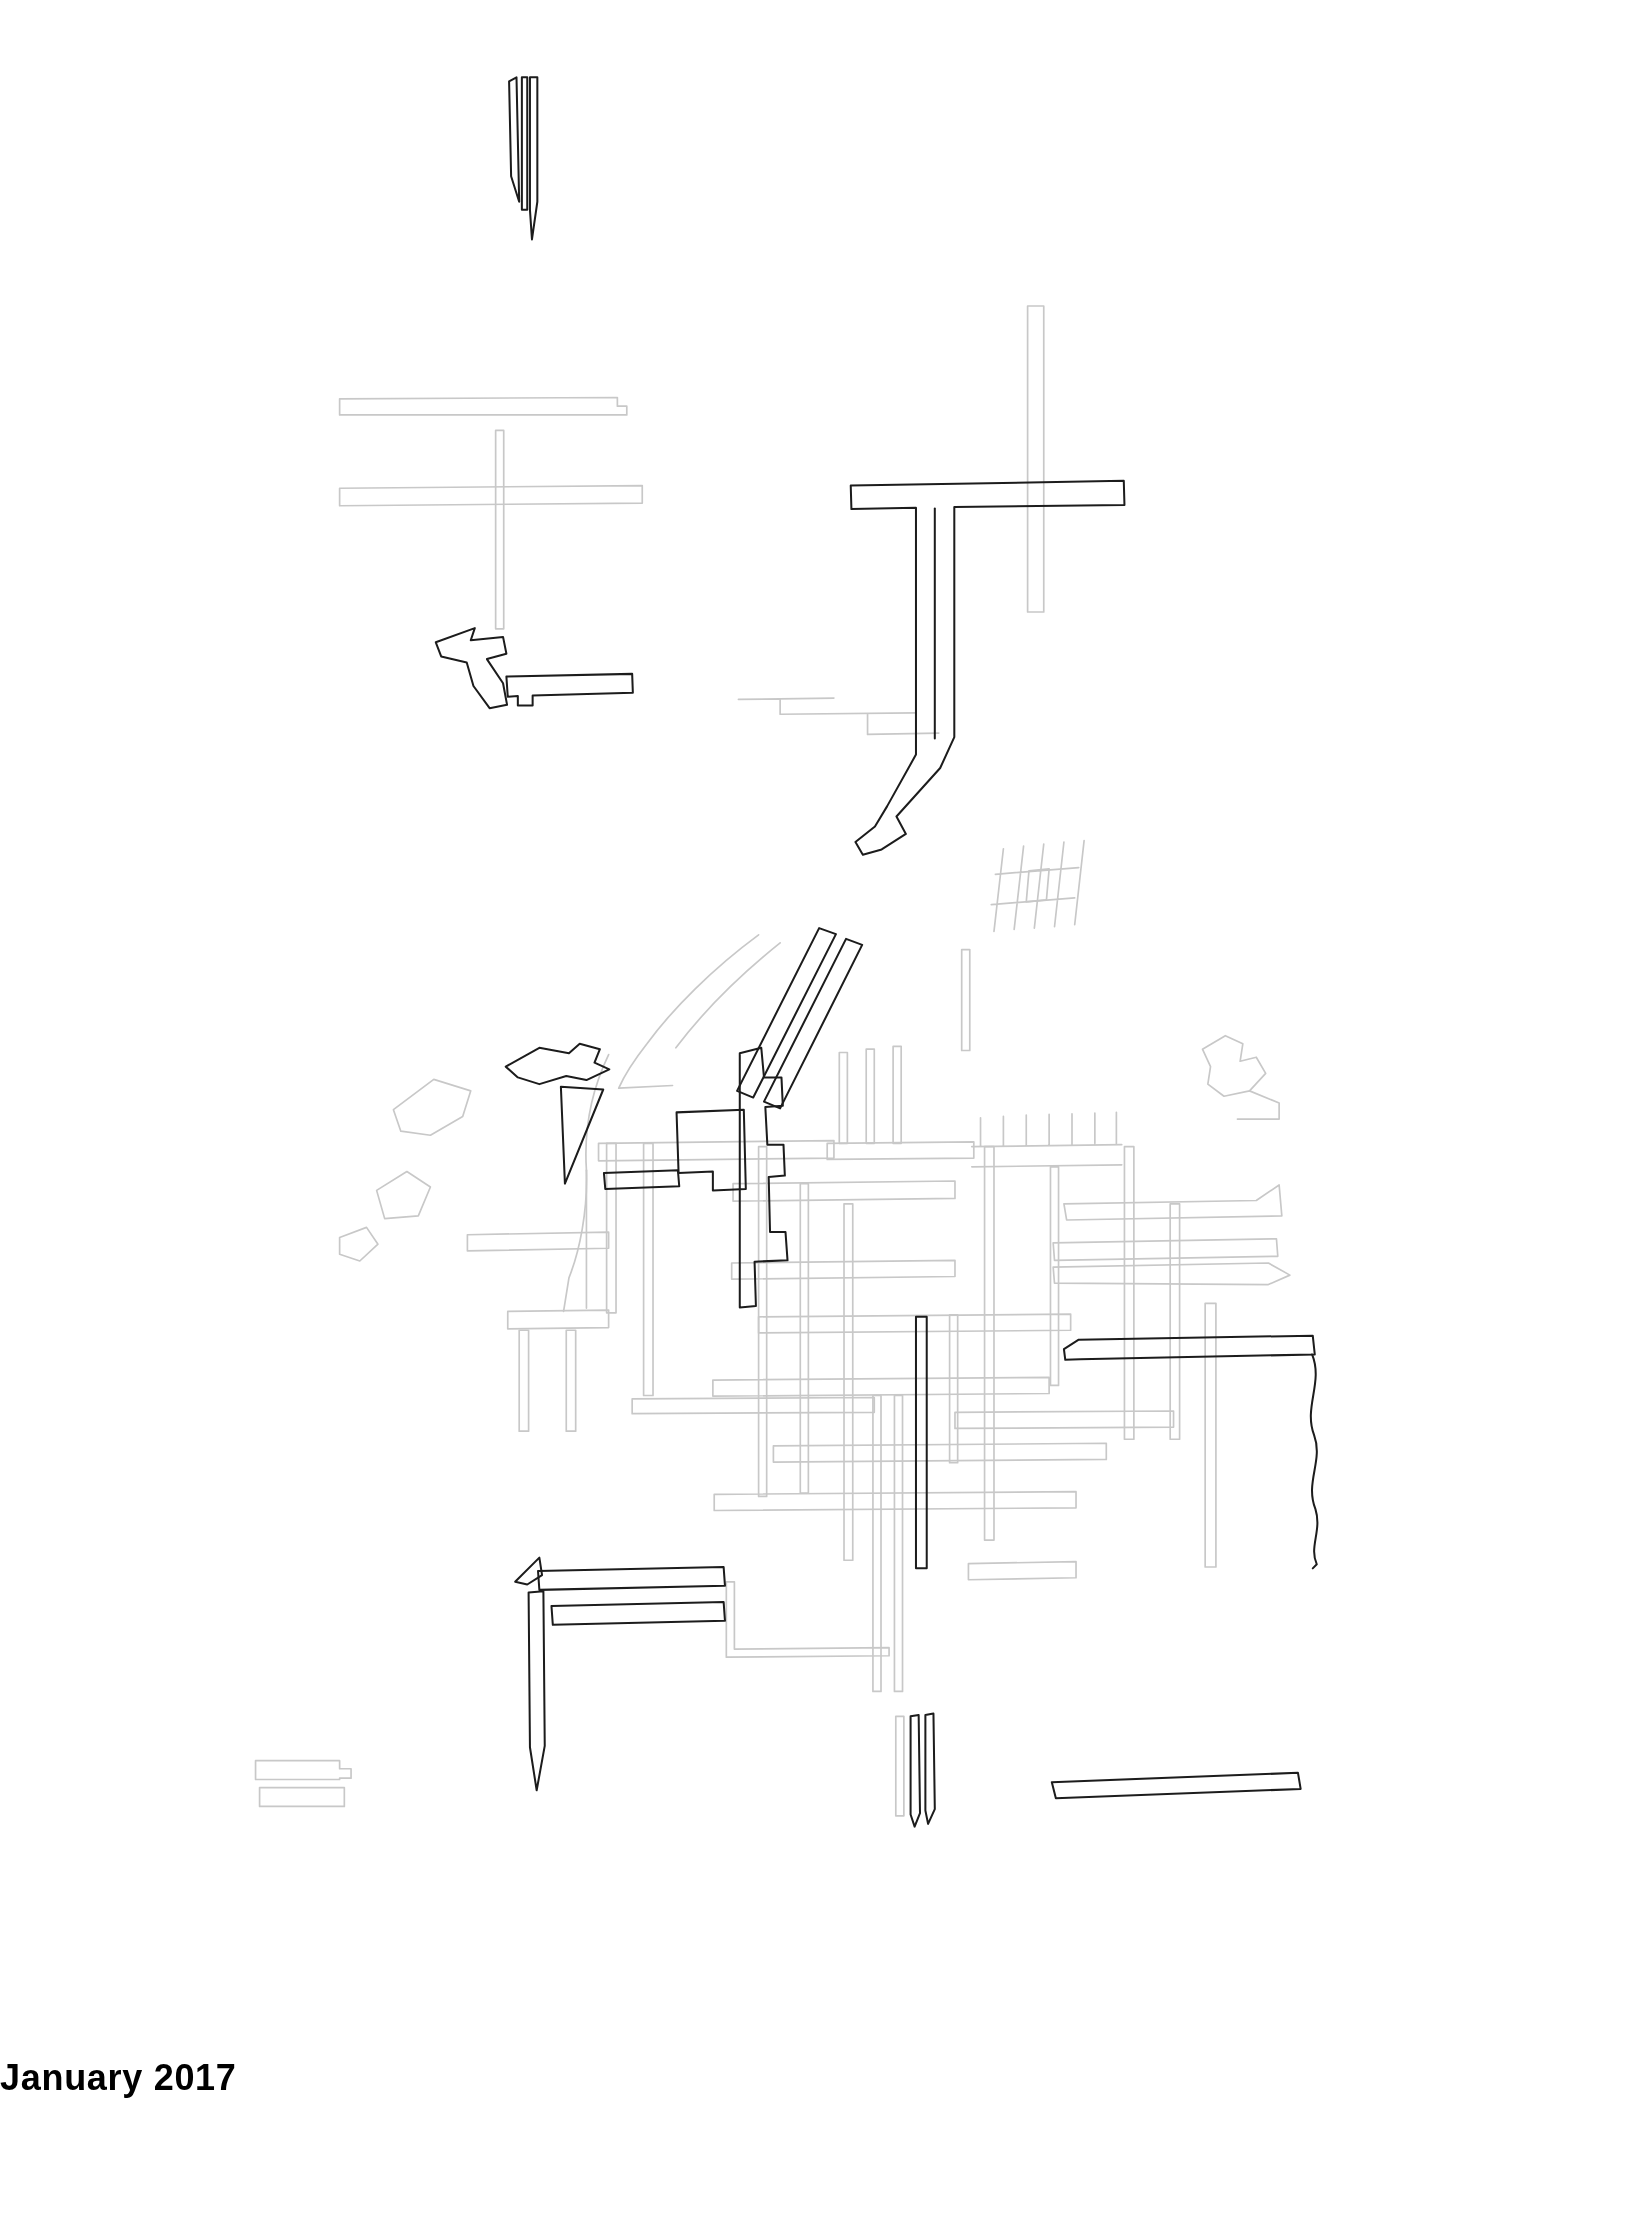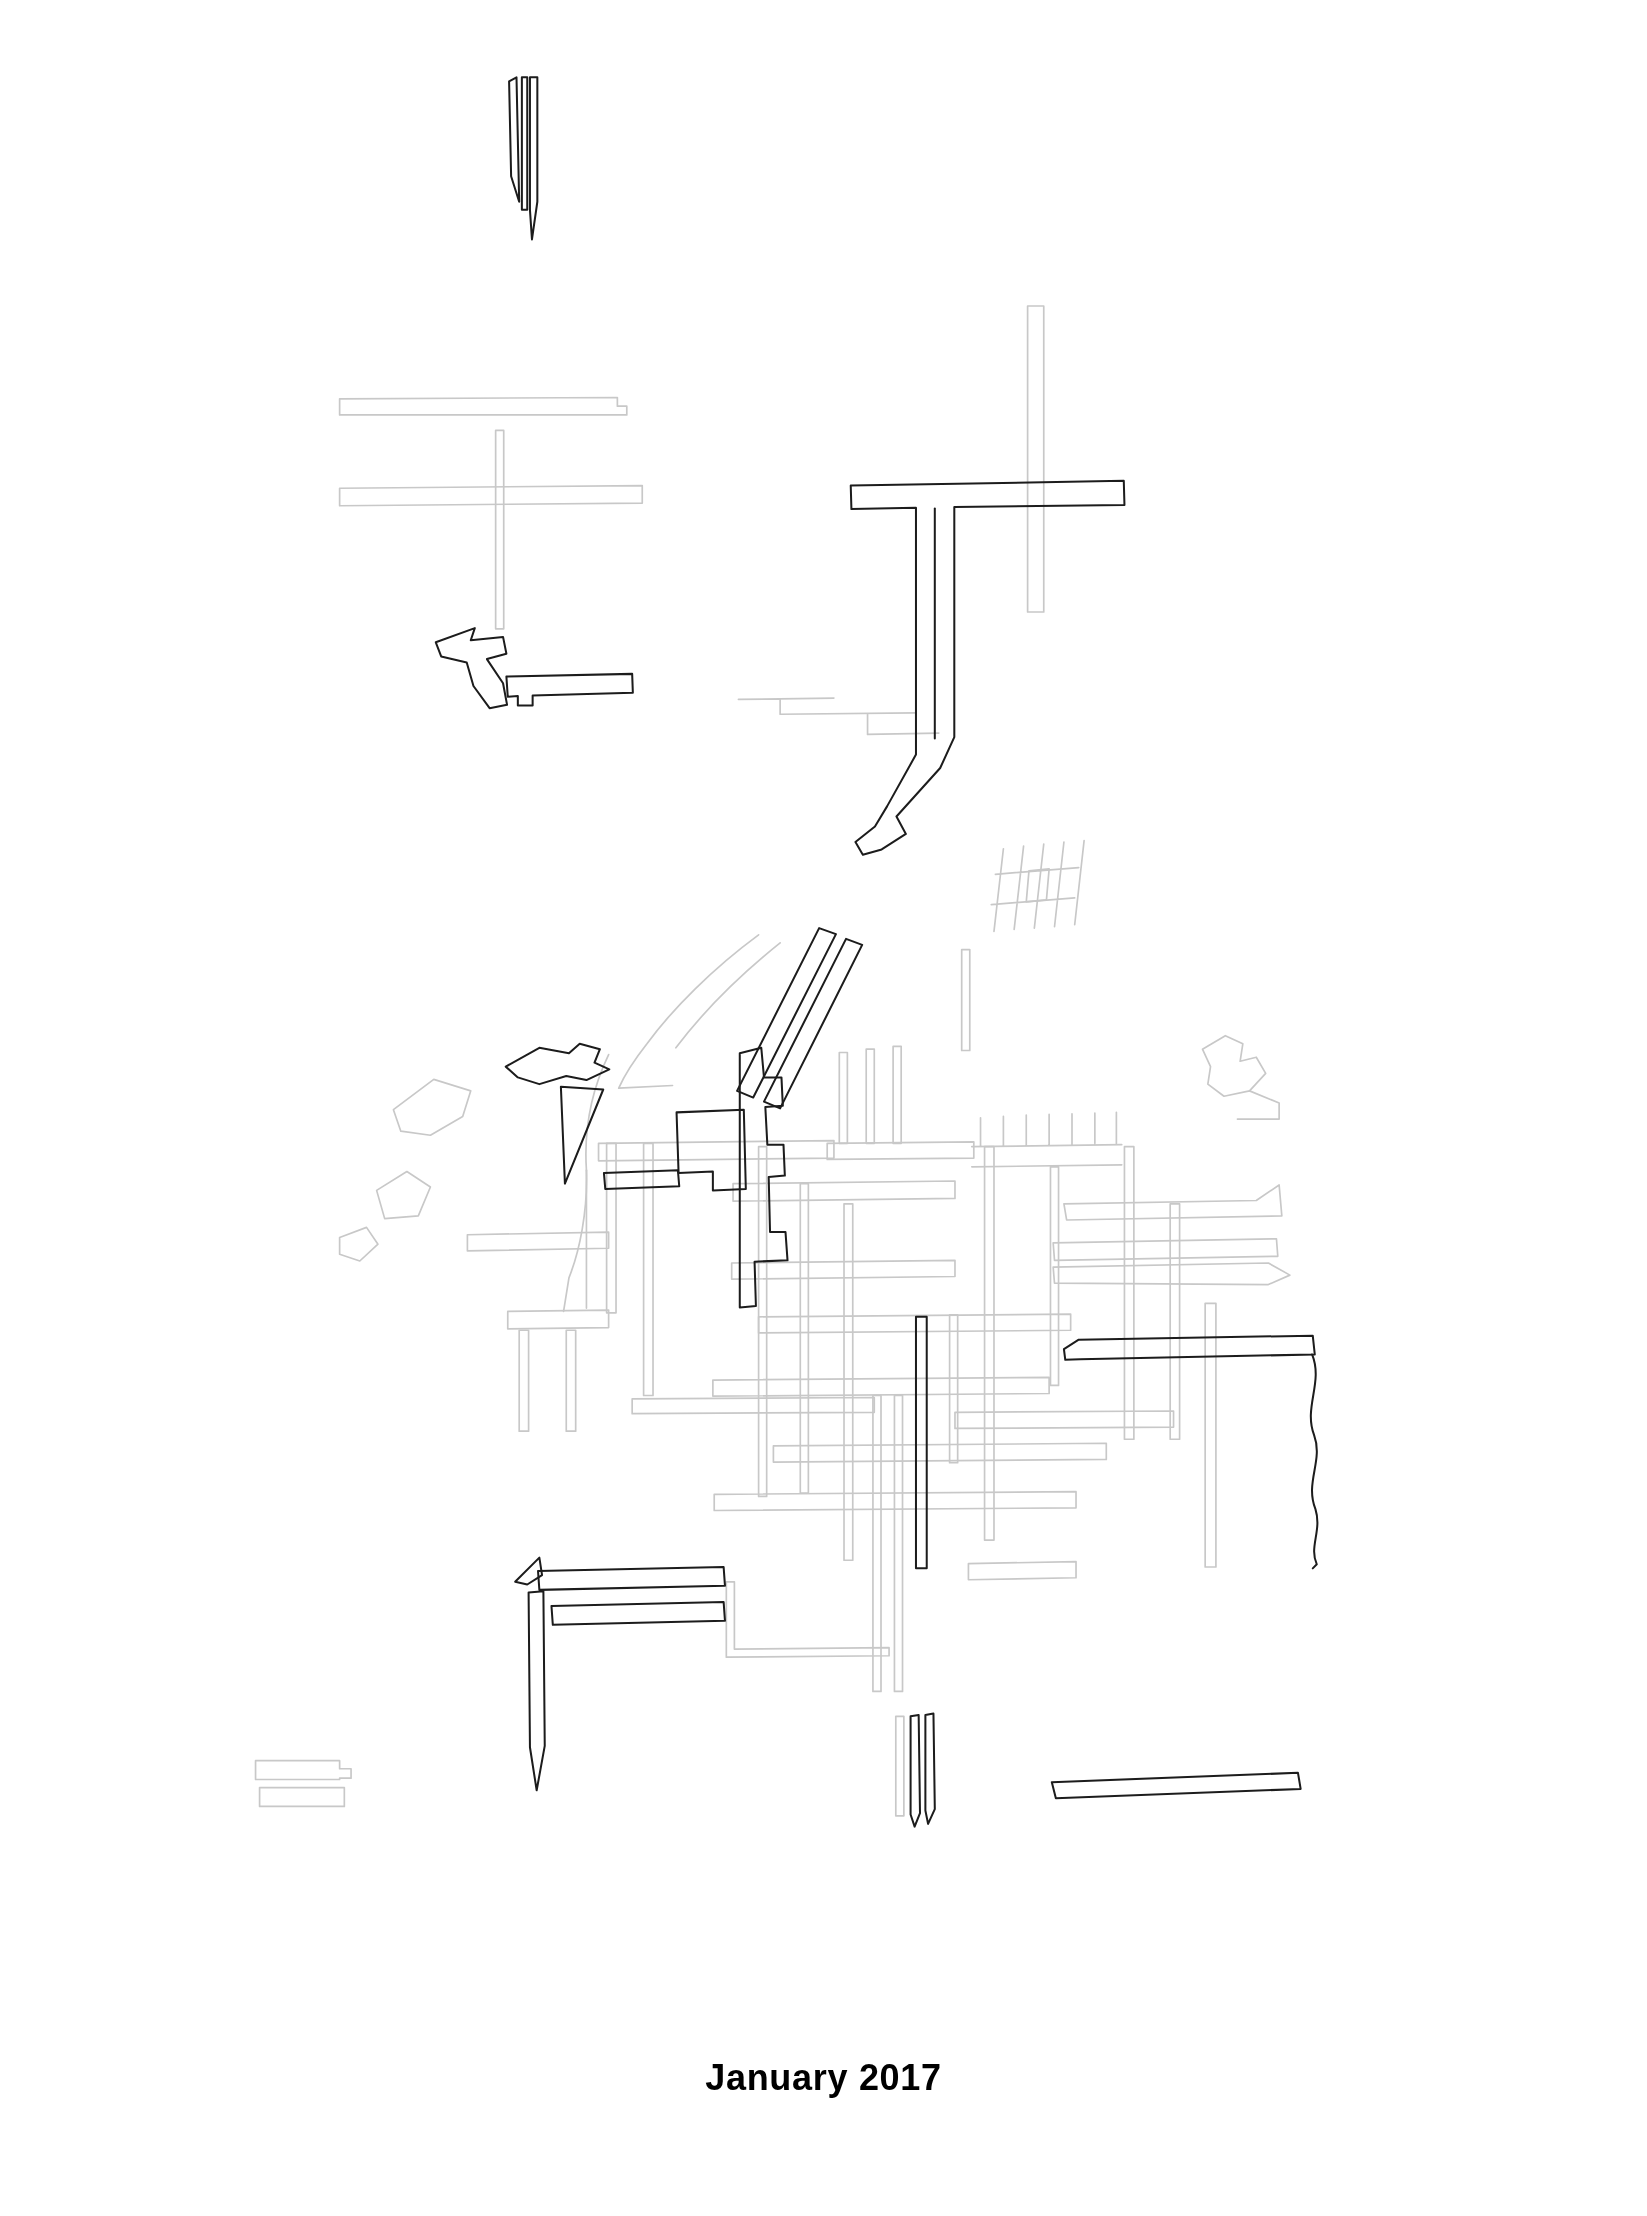--- a/index.html
+++ b/index.html
@@ -8,21 +8,21 @@
     width:1647px;height:2216px;
     background:var(--paper,#ffffff);
     overflow:hidden;
     font-family:"Liberation Sans",sans-serif;
   }
   .artwork{position:absolute;left:0;top:0;width:100%;height:100%;}
   .ink{fill:none;stroke:var(--ink,#1c1c1c);stroke-width:3;stroke-linejoin:round;stroke-linecap:round;}
   .faint{fill:none;stroke:var(--faint,#c8c8c8);stroke-width:2.5;stroke-linejoin:round;stroke-linecap:round;}
   .caption{
     position:absolute;left:0;right:0;top:2057px;
-    text-align:center;
+    text-align:left;
     font-size:36px;font-weight:bold;letter-spacing:0.7px;
     color:var(--text,#000000);
   }
 </style>
 </head>
 <body>
 
 <div class="canvas">
 
   <svg class="artwork" viewBox="0 0 2449 3295" preserveAspectRatio="none" xmlns="http://www.w3.org/2000/svg">

